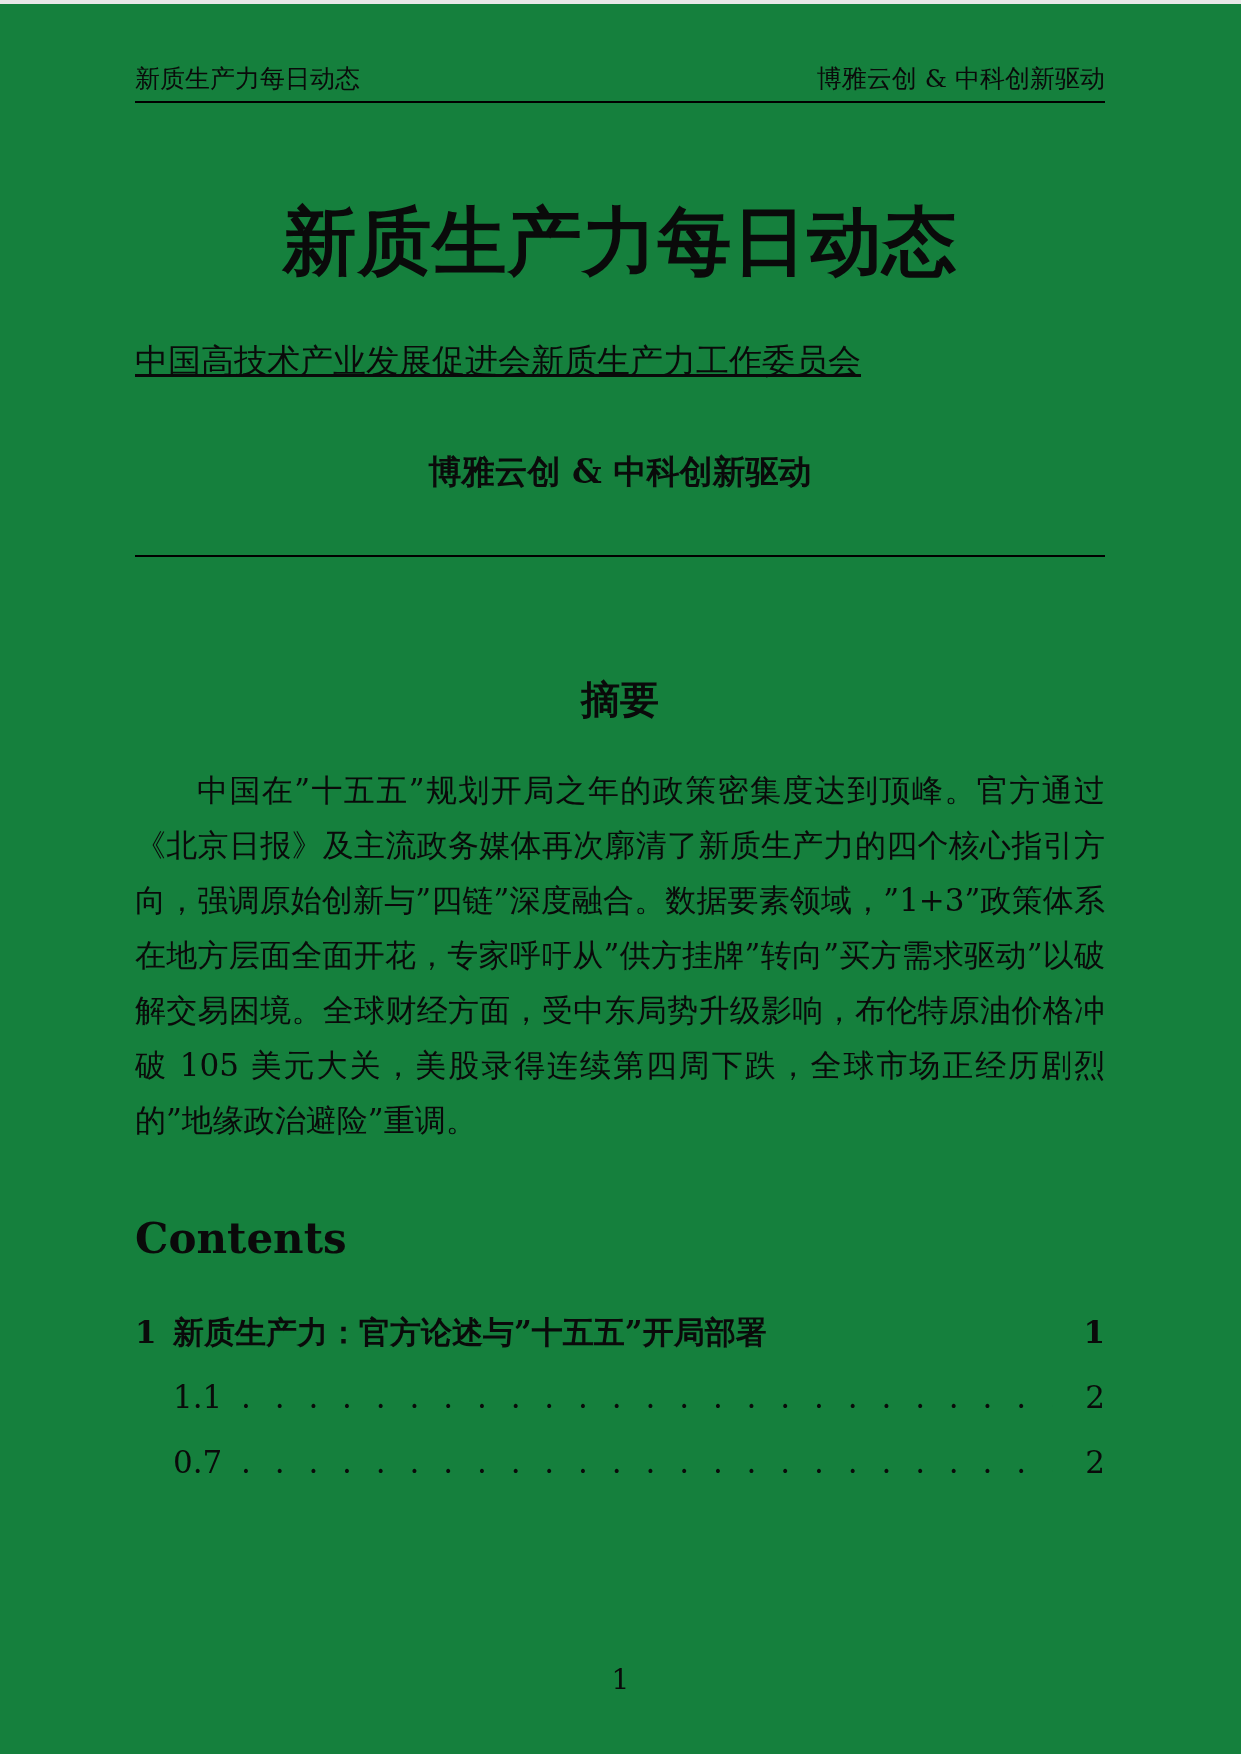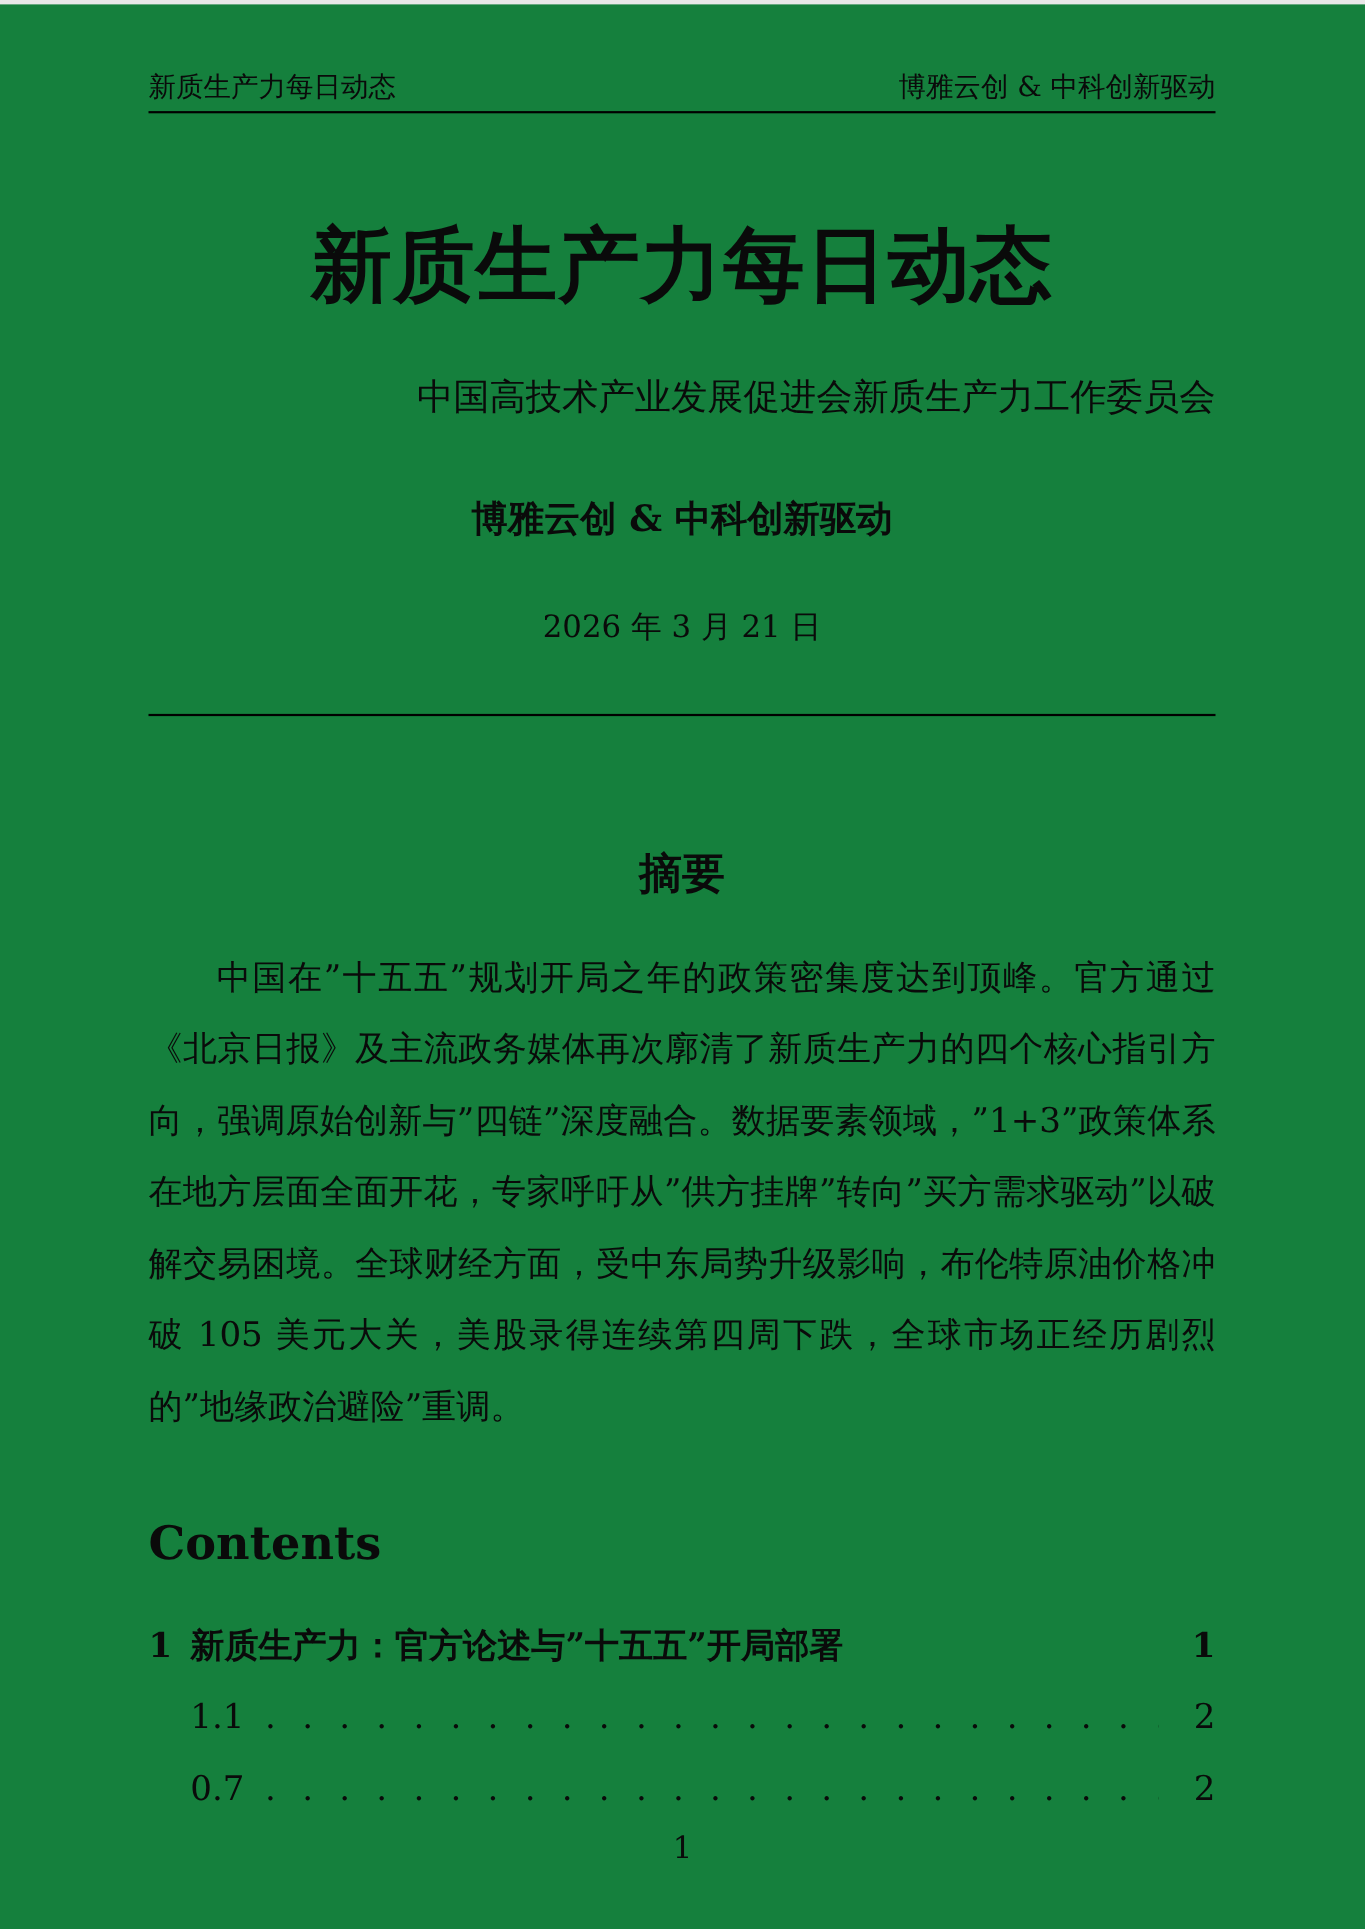--- a/index.html
+++ b/index.html
@@ -33,23 +33,24 @@
   .doc-title {
     margin-top: 100px;
     text-align: center;
     font-size: 74px;
     font-weight: bold;
     line-height: 1.05;
     letter-spacing: 1px;
   }
   .doc-subtitle {
     margin-top: 58px;
-    text-align: right;
+    text-align: left;
     font-size: 33px;
     font-weight: normal;
+    text-decoration: underline;
   }
   .doc-authors {
     margin-top: 66px;
     text-align: center;
     font-size: 33px;
     font-weight: bold;
   }
   .doc-date {
     margin-top: 56px;
     text-align: center;
@@ -63,21 +64,21 @@
   
   .abstract-heading {
     margin-top: 116px;
     text-align: center;
     font-size: 39px;
     font-weight: bold;
   }
   .abstract-text {
     margin-top: 36px;
     font-size: 31px;
-    line-height: 65px;
+    line-height: 55px;
     text-align: justify;
     text-indent: 2em;
     text-justify: inter-character;
   }
   
   .contents-heading {
     margin-top: 66px;
     font-size: 42px;
     font-weight: bold;
     font-family: "DejaVu Serif", "Liberation Serif", serif;
@@ -132,21 +133,20 @@
   <header class="running-header">
     <span>新质生产力每日动态</span>
     <span>博雅云创 &amp; 中科创新驱动</span>
   </header>
   <div class="header-rule"></div>
 
   <main>
     <h1 class="doc-title">新质生产力每日动态</h1>
     <div class="doc-subtitle">中国高技术产业发展促进会新质生产力工作委员会</div>
     <div class="doc-authors">博雅云创 &amp; 中科创新驱动</div>
-    <div class="doc-date">2026 年 3 月 21 日</div>
     <div class="title-rule"></div>
 
     <section>
       <h2 class="abstract-heading">摘要</h2>
       <p class="abstract-text">中国在”十五五”规划开局之年的政策密集度达到顶峰。官方通过《北京日报》及主流政务媒体再次廓清了新质生产力的四个核心指引方向，强调原始创新与”四链”深度融合。数据要素领域，”1+3”政策体系在地方层面全面开花，专家呼吁从”供方挂牌”转向”买方需求驱动”以破解交易困境。全球财经方面，受中东局势升级影响，布伦特原油价格冲破 105 美元大关，美股录得连续第四周下跌，全球市场正经历剧烈的”地缘政治避险”重调。</p>
     </section>
 
     <section>
       <h2 class="contents-heading">Contents</h2>
       <nav class="toc">

